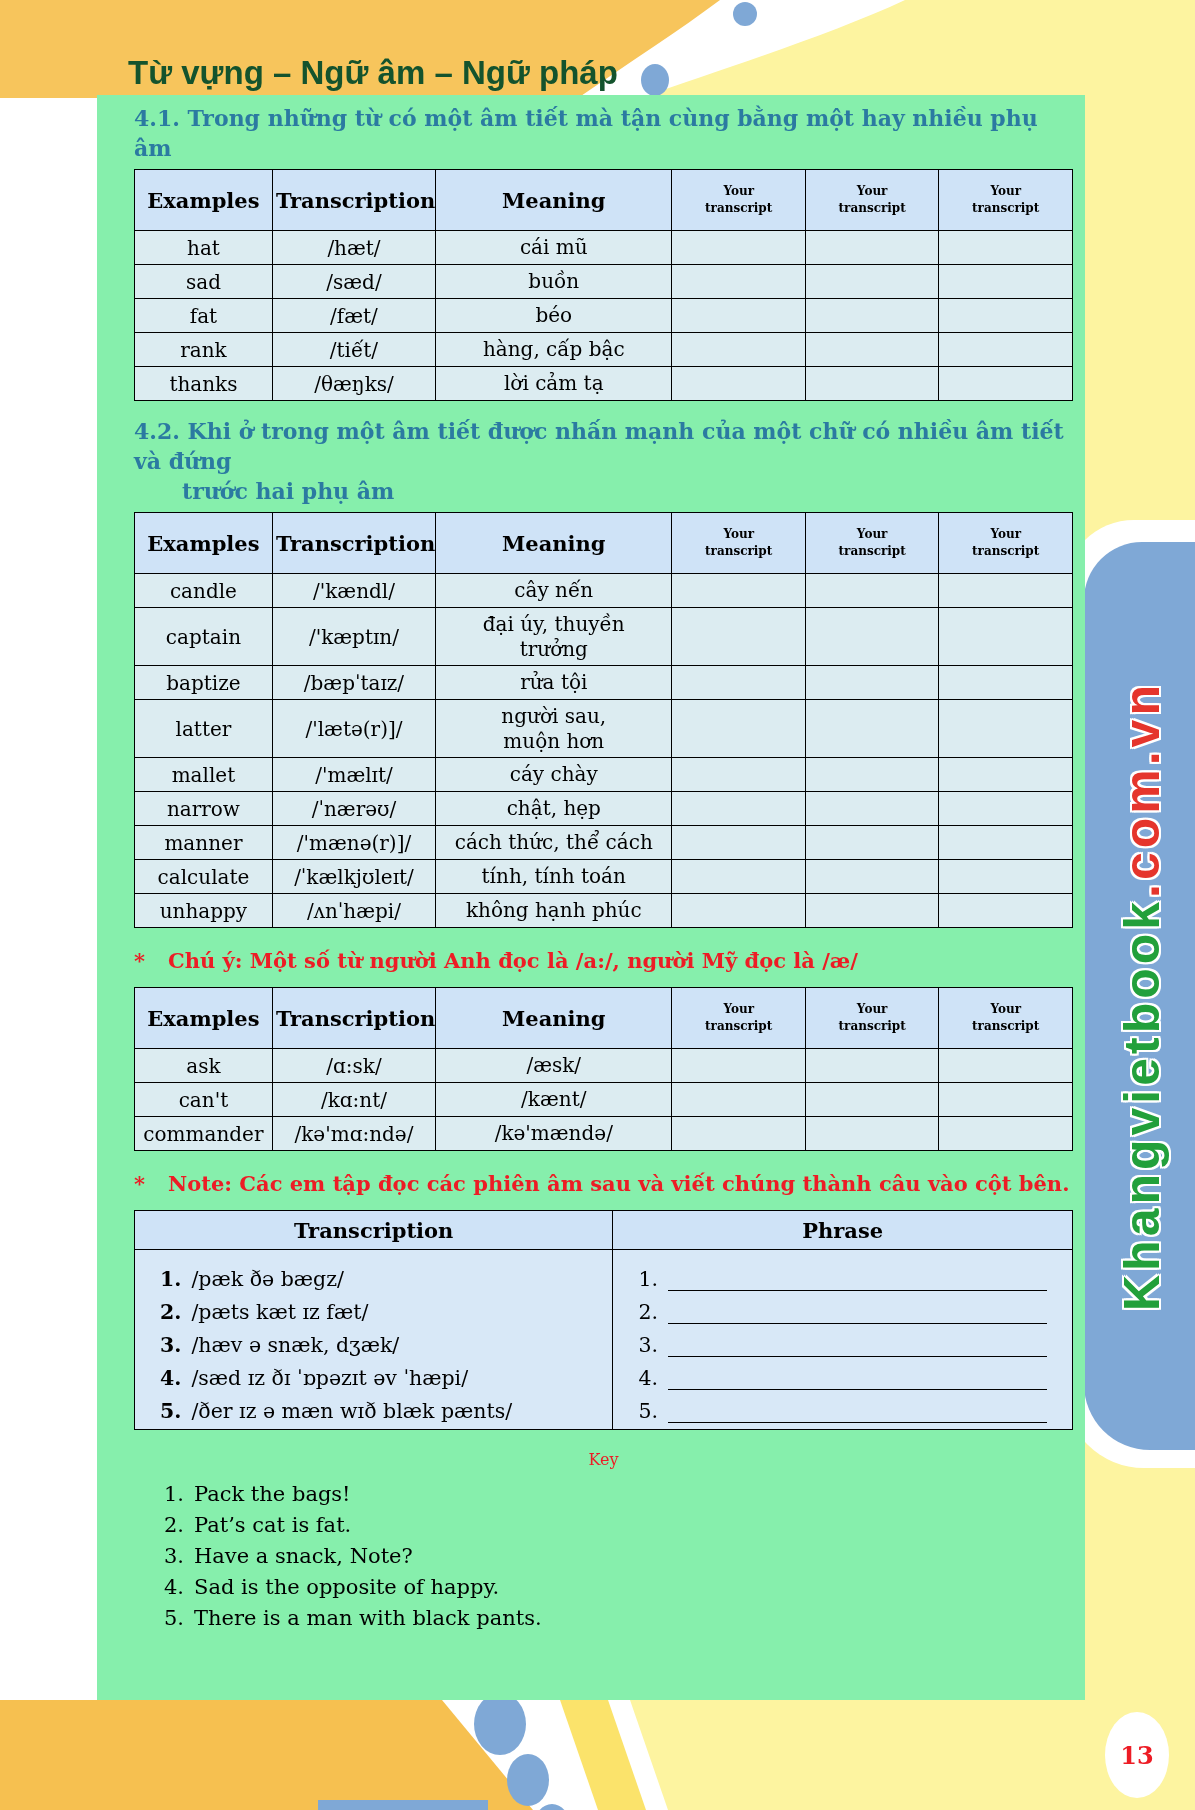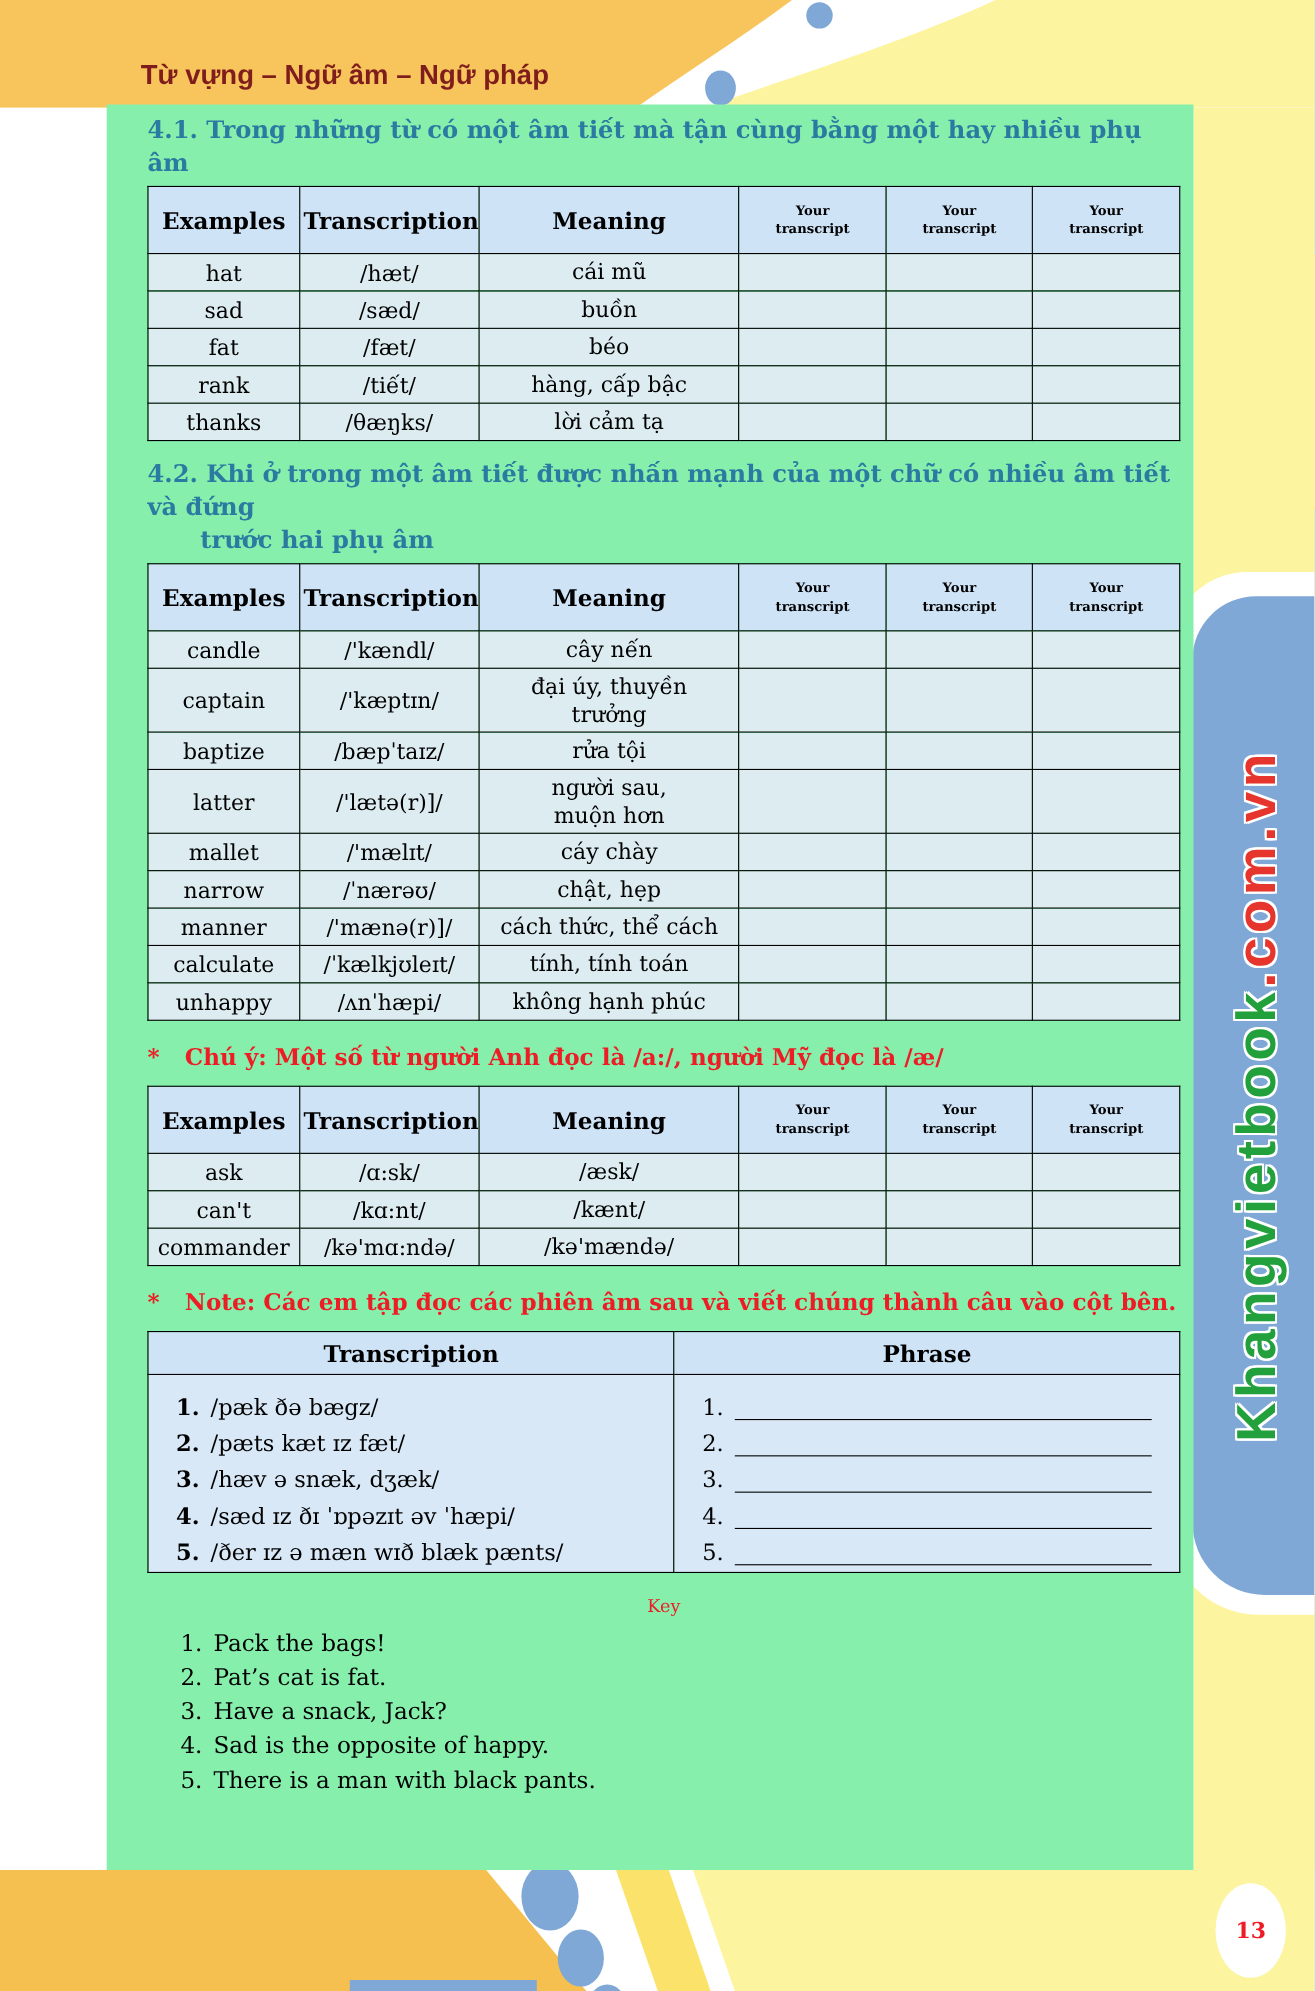--- a/index.html
+++ b/index.html
@@ -3,22 +3,22 @@
 <meta charset="utf-8">
 <style>
   html,body{margin:0;padding:0;}
   body{width:1195px;height:1810px;position:relative;background:#ffffff;
        font-family:"DejaVu Serif","Liberation Serif",serif;}
 
   
   .top-band{position:absolute;left:0;top:0;width:1195px;height:98px;}
   .top-band svg{display:block;}
   .header-title{position:absolute;left:128px;top:54px;
-    font-family:"Liberation Sans",sans-serif;font-weight:bold;font-size:25px;
-    color:#7f1d1d;letter-spacing:0px;}
+    font-family:"Liberation Sans",sans-serif;font-weight:bold;font-size:33px;
+    color:#14532d;letter-spacing:0px;}
 
   
   .right-strip{position:absolute;left:1085px;top:98px;width:110px;height:1602px;background:#fdf4a0;}
 
   
   .sidebar-white{position:absolute;left:1064px;top:520px;width:131px;height:948px;
     background:#ffffff;border-radius:70px 0 0 80px;}
   .sidebar-blue{position:absolute;left:1084px;top:542px;width:111px;height:908px;
     background:#7fa8d6;border-radius:58px 0 0 66px;}
   .brand{position:absolute;left:1096px;top:552px;width:92px;height:888px;
@@ -64,21 +64,21 @@
 
   
   .key-title{text-align:center;color:#ed1c25;font-weight:normal;font-size:16px;margin:20px 0 10px 0;}
   .key-item{display:flex;font-size:21px;line-height:31px;padding-left:30px;}
   .key-item .knum{width:30px;flex:none;}
 
   
   .footer{position:absolute;left:0;top:1700px;width:1195px;height:110px;}
   .page-num-oval{position:absolute;left:1105px;top:1712px;width:64px;height:86px;
     background:#ffffff;border-radius:50%;display:flex;align-items:center;justify-content:center;}
-  .page-num-oval span{color:#ed1c25;font-weight:bold;font-size:20px;
+  .page-num-oval span{color:#ed1c25;font-weight:bold;font-size:24px;
     font-family:"DejaVu Serif",serif;}
 </style>
 </head>
 <body>
 
 <div class="top-band">
   <svg width="1195" height="98" viewBox="0 0 1195 98">
     <rect x="0" y="0" width="1195" height="98" fill="#fdf4a0"></rect>
     <path d="M0,0 L905,0 C830,35 720,70 640,98 L0,98 Z" fill="#ffffff"></path>
     <path d="M0,0 L720,0 C680,30 630,62 578,98 L0,98 Z" fill="#f7c55c"></path>
@@ -419,21 +419,21 @@
     <div class="key-item">
         <span class="knum">1.</span>
         <span>Pack the bags!</span>
       </div>
     <div class="key-item">
         <span class="knum">2.</span>
         <span>Pat’s cat is fat.</span>
       </div>
     <div class="key-item">
         <span class="knum">3.</span>
-        <span>Have a snack, Jack?</span>
+        <span>Have a snack, Note?</span>
       </div>
     <div class="key-item">
         <span class="knum">4.</span>
         <span>Sad is the opposite of happy.</span>
       </div>
     <div class="key-item">
         <span class="knum">5.</span>
         <span>There is a man with black pants.</span>
       </div>
   </div>

